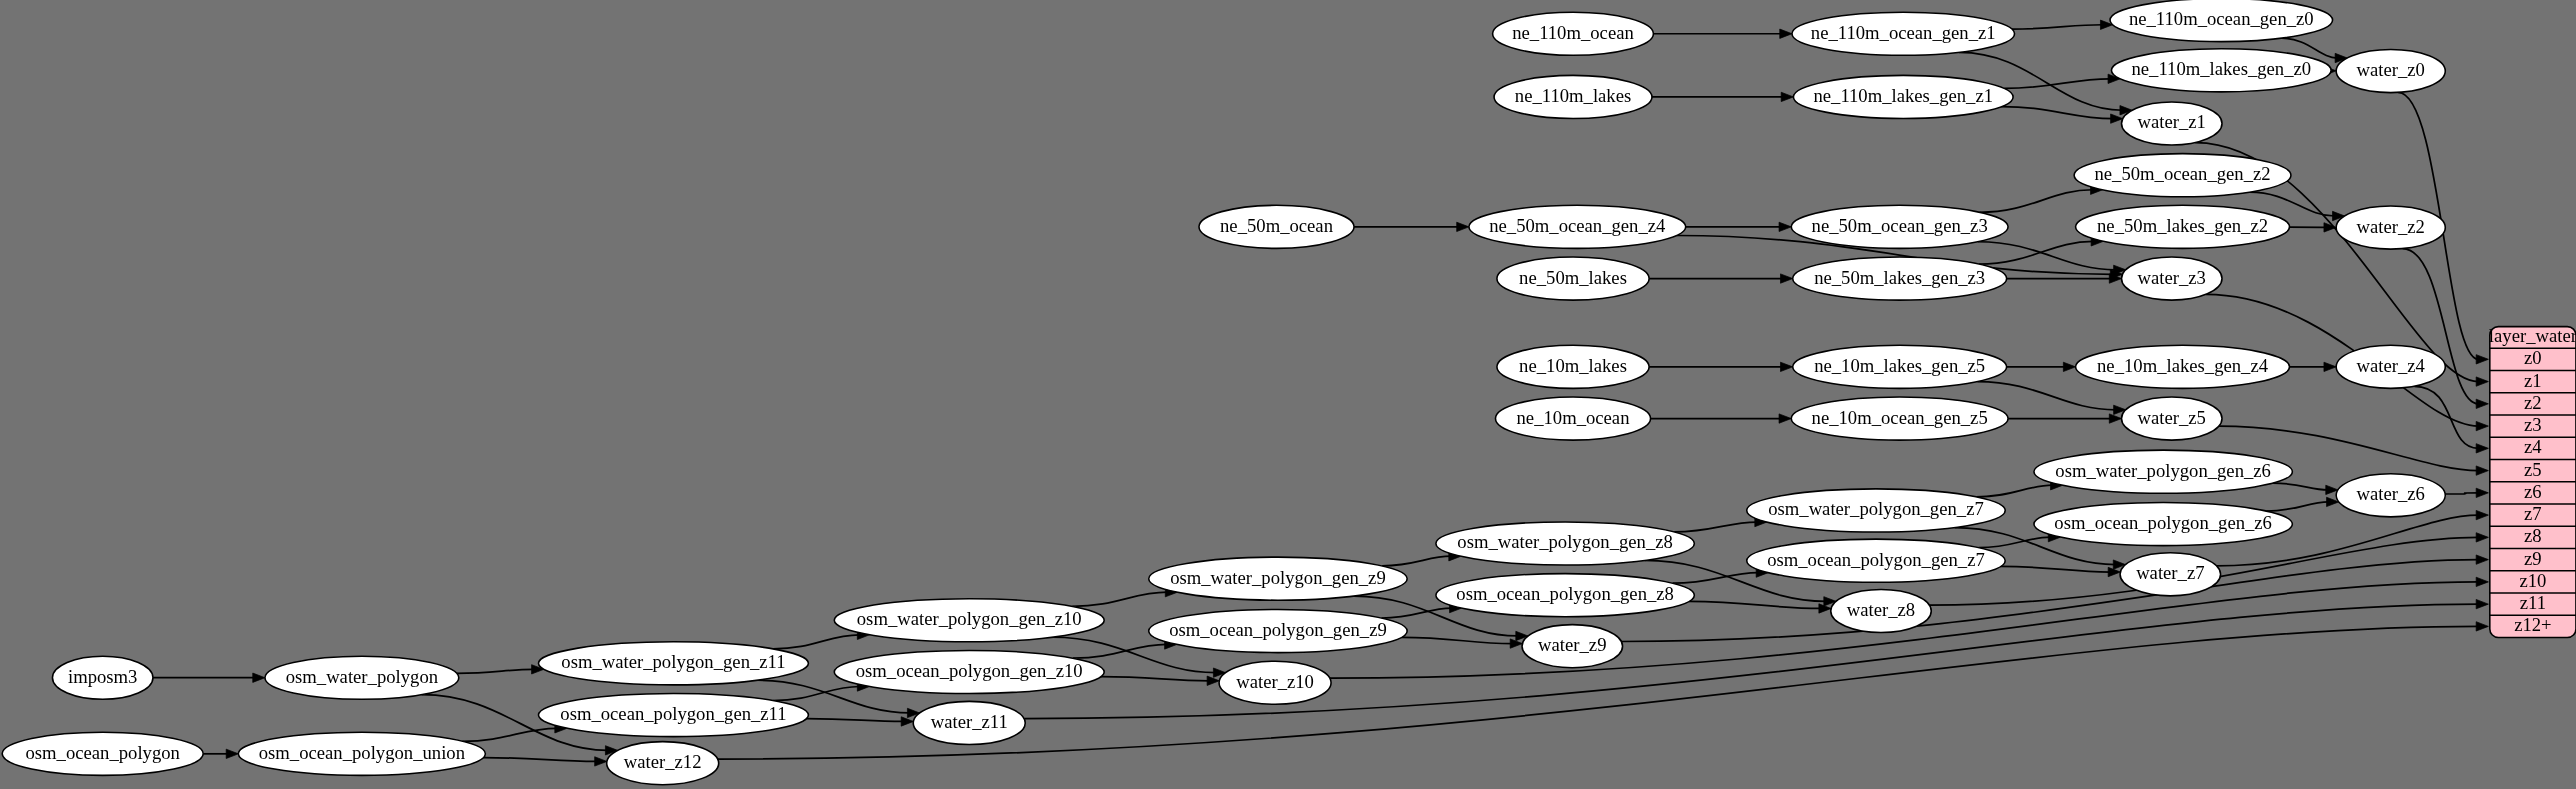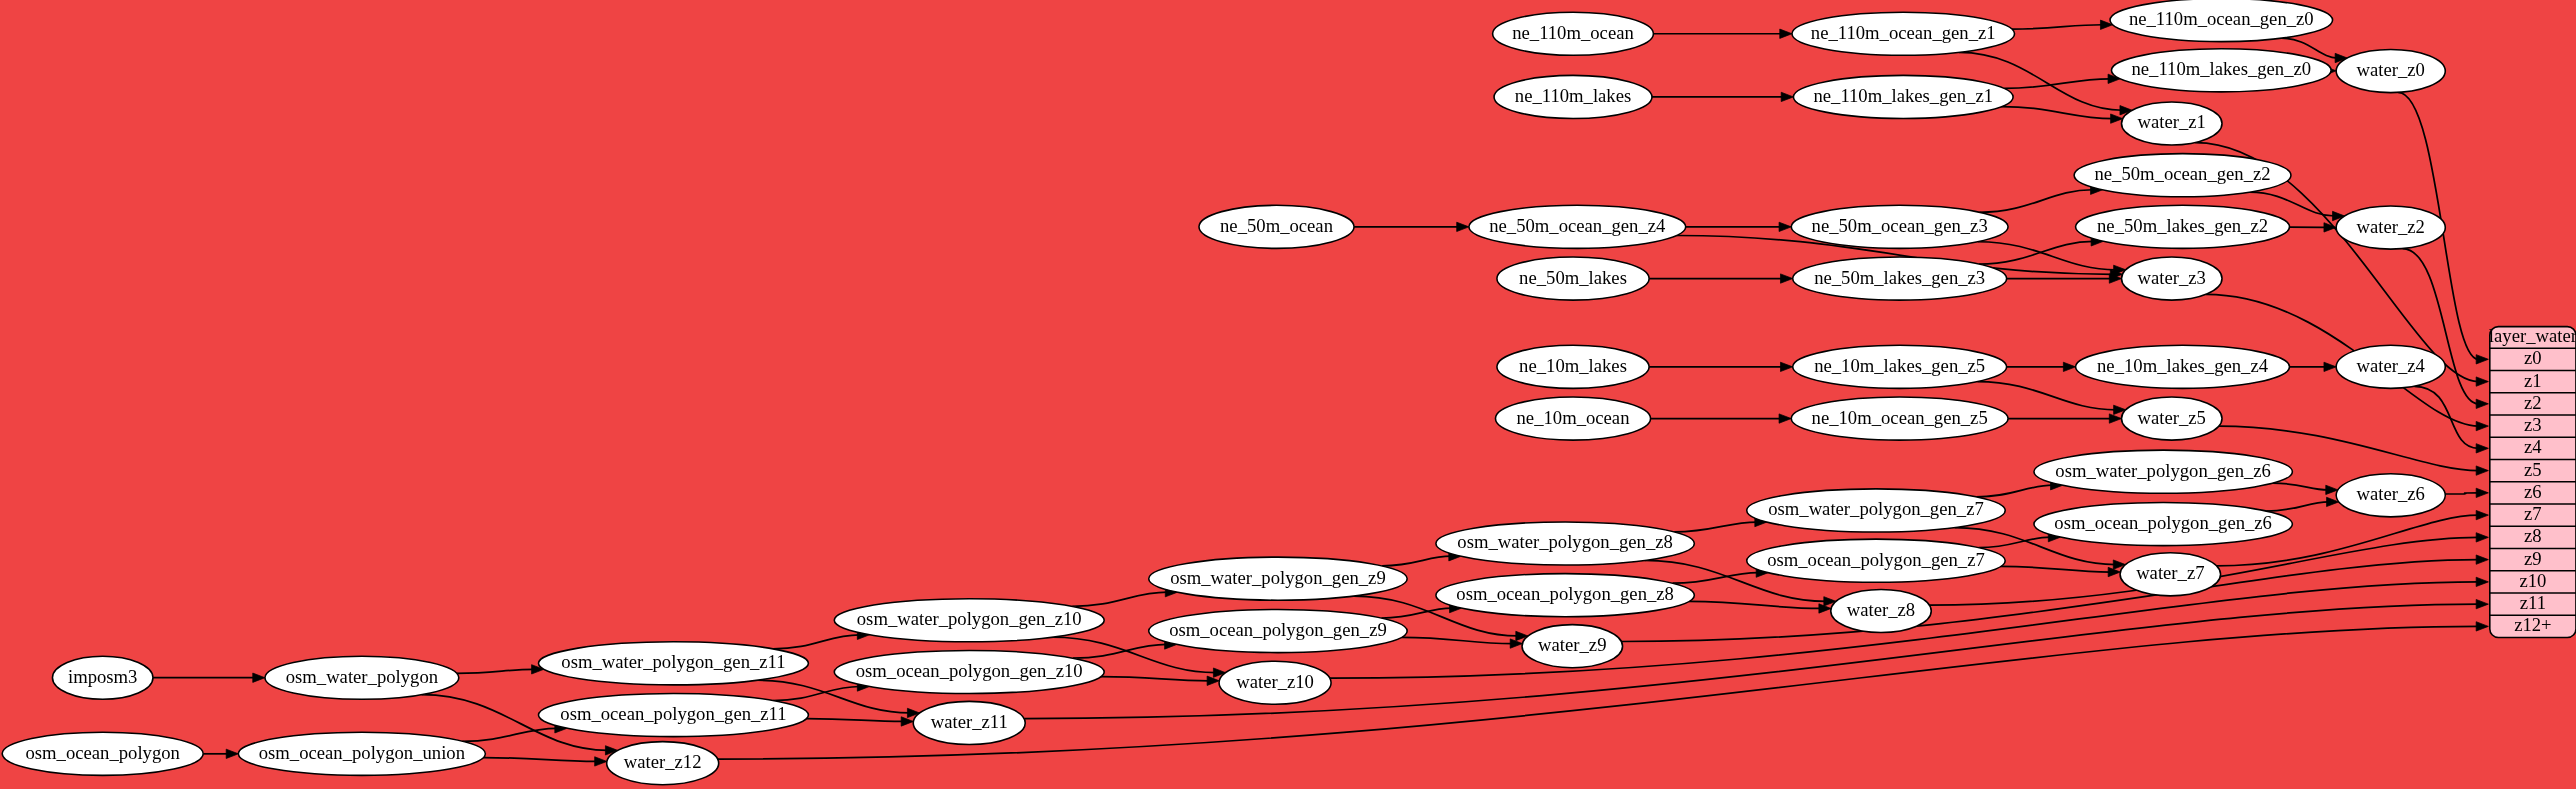--- a/index.html
+++ b/index.html
@@ -1,17 +1,17 @@
 <!DOCTYPE html>
 <html style="font-size:11.5px"><head>
 <meta charset="utf-8">
 <style>
   html,body{margin:0;padding:0;background:#ffffff;}
   body{font-family:"Liberation Serif", serif;}
-  #root{position:relative;width:2576px;height:789px;background:#ef4444;overflow:hidden;}
+  #root{position:relative;width:2576px;height:789px;background:#737373;overflow:hidden;}
   svg{display:block;}
   .node-ell{fill:#ffffff;stroke:#000000;stroke-width:2.2;}
   .node-lbl{font-family:"Liberation Serif", serif;font-size:26px;fill:#000;text-anchor:middle;dominant-baseline:middle;}
   .edge{fill:none;stroke:#000000;stroke-width:2.4;}
   .arrow{fill:#000000;stroke:#000000;stroke-width:1;}
   .tbl-rect{stroke:#000000;stroke-width:2.2;}
   .tbl-lbl{font-family:"Liberation Serif", serif;font-size:26px;fill:#000;text-anchor:middle;dominant-baseline:middle;}
   .tbl-line{stroke:#000000;stroke-width:2.2;}
 </style>
 </head>

